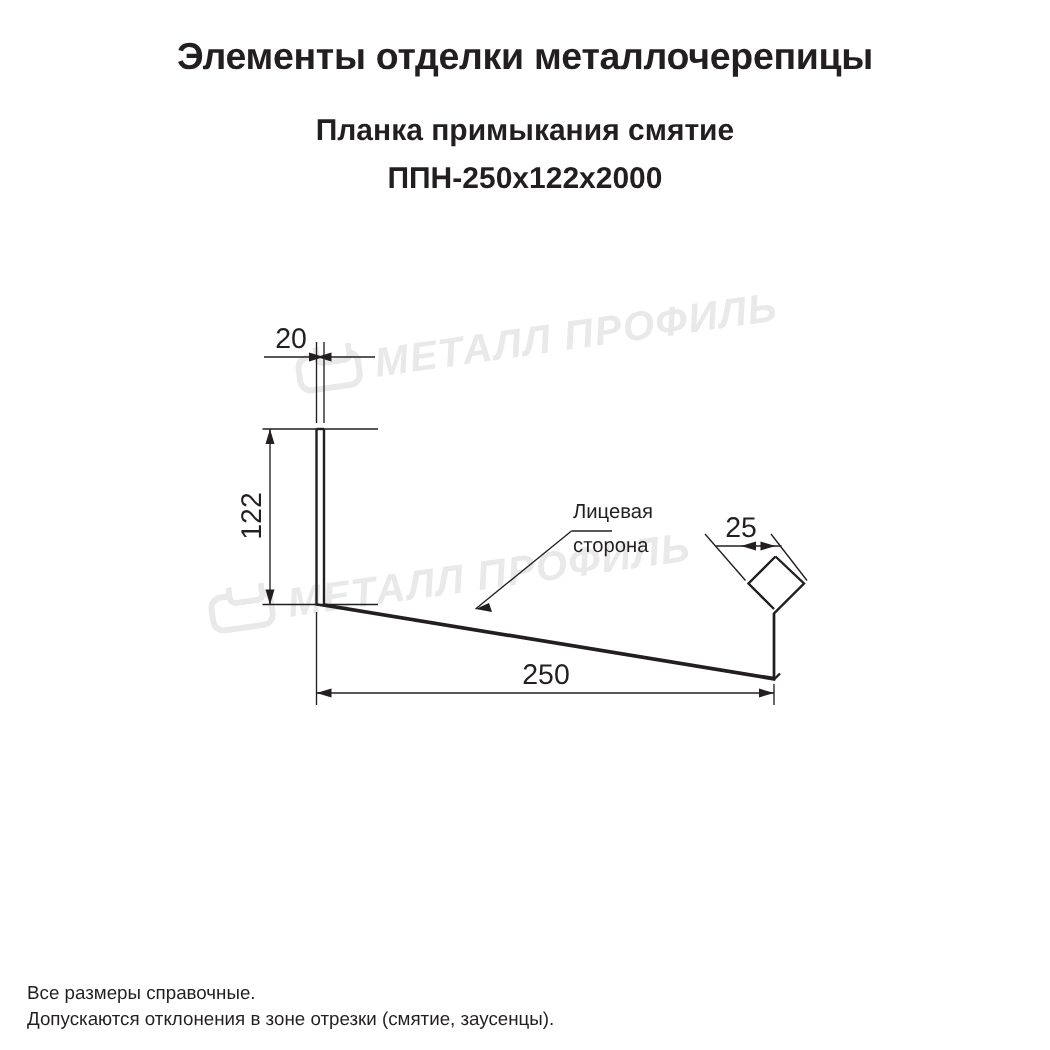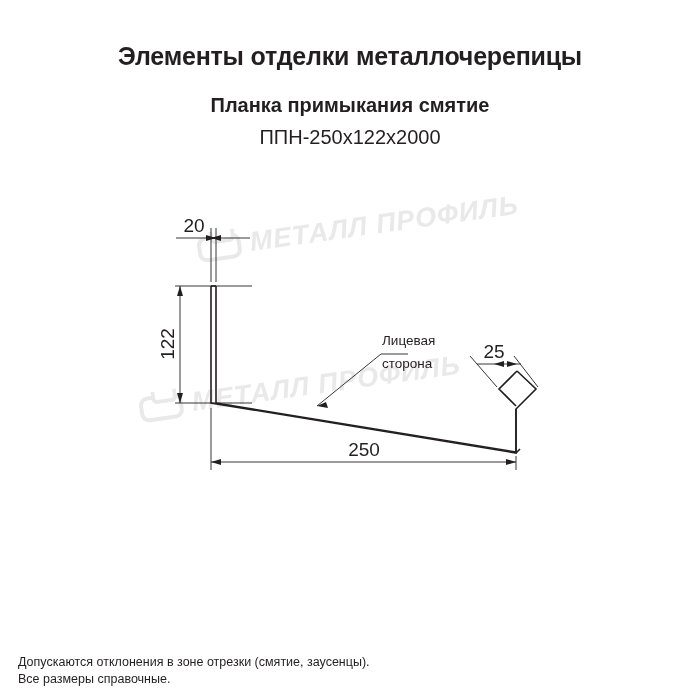--- a/index.html
+++ b/index.html
@@ -25,32 +25,32 @@
     top: 22px;
     left: 0;
     width: 700px;
     text-align: center;
   }
   .title-main {
     font-size: 25px;
     font-weight: bold;
     letter-spacing: -0.2px;
     line-height: 32px;
-    margin: 18px;
+    margin: 0;
   }
   .title-sub {
     font-size: 20px;
     font-weight: bold;
     line-height: 26px;
     margin: 0;
     margin-top: 20px;
   }
   .title-code {
     font-size: 20px;
-    font-weight: normal;
+    font-weight: bold;
     line-height: 26px;
     margin: 0;
     margin-top: 6px;
   }
   .drawing {
     position: absolute;
     top: 160px;
     left: 0;
     width: 700px;
     height: 360px;
@@ -196,17 +196,17 @@
         <line x1="381" y1="194" x2="408" y2="194" stroke="#231f20" stroke-width="0.9"></line>
         <path d="M 317 246 L 326 242 L 328 248 Z" fill="#231f20"></path>
         <text class="note-text" x="382" y="185">Лицевая</text>
         <text class="note-text" x="382" y="208">сторона</text>
       </g>
 
     </svg>
   </div>
 
   <div class="footnotes">
+    <div>Все размеры справочные.</div>
     <div>Допускаются отклонения в зоне отрезки (смятие, заусенцы).</div>
-    <div>Все размеры справочные.</div>
   </div>
 
 </div>
 
 </body></html>

